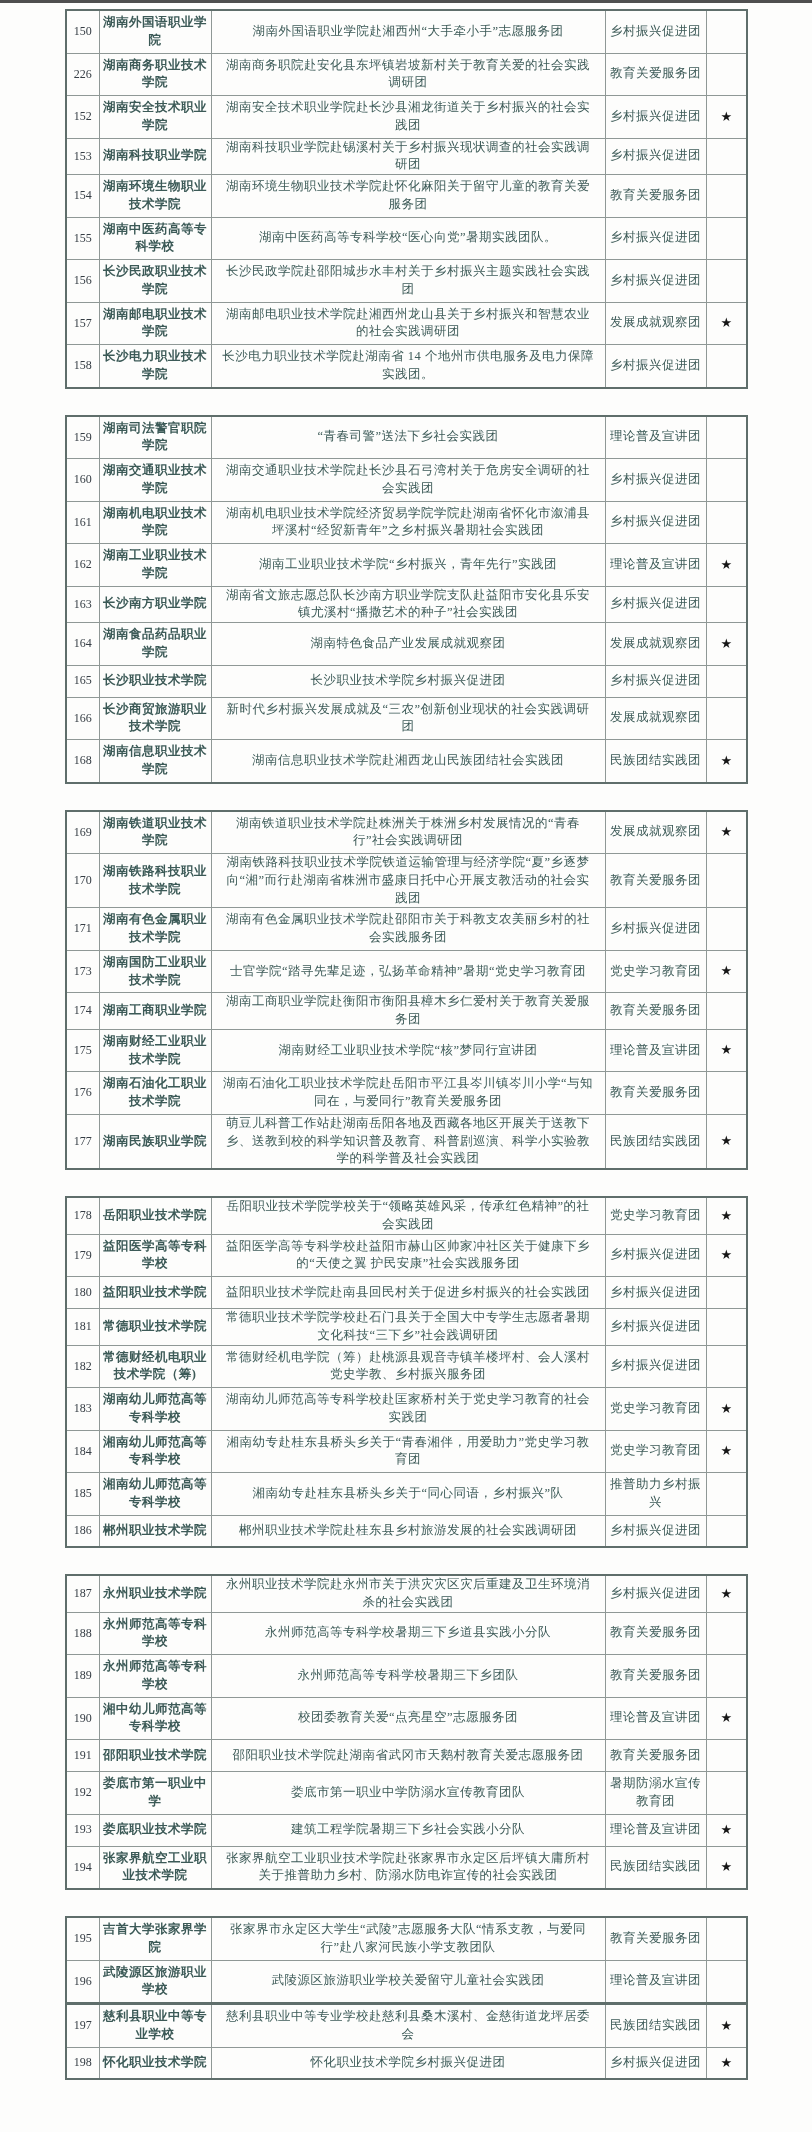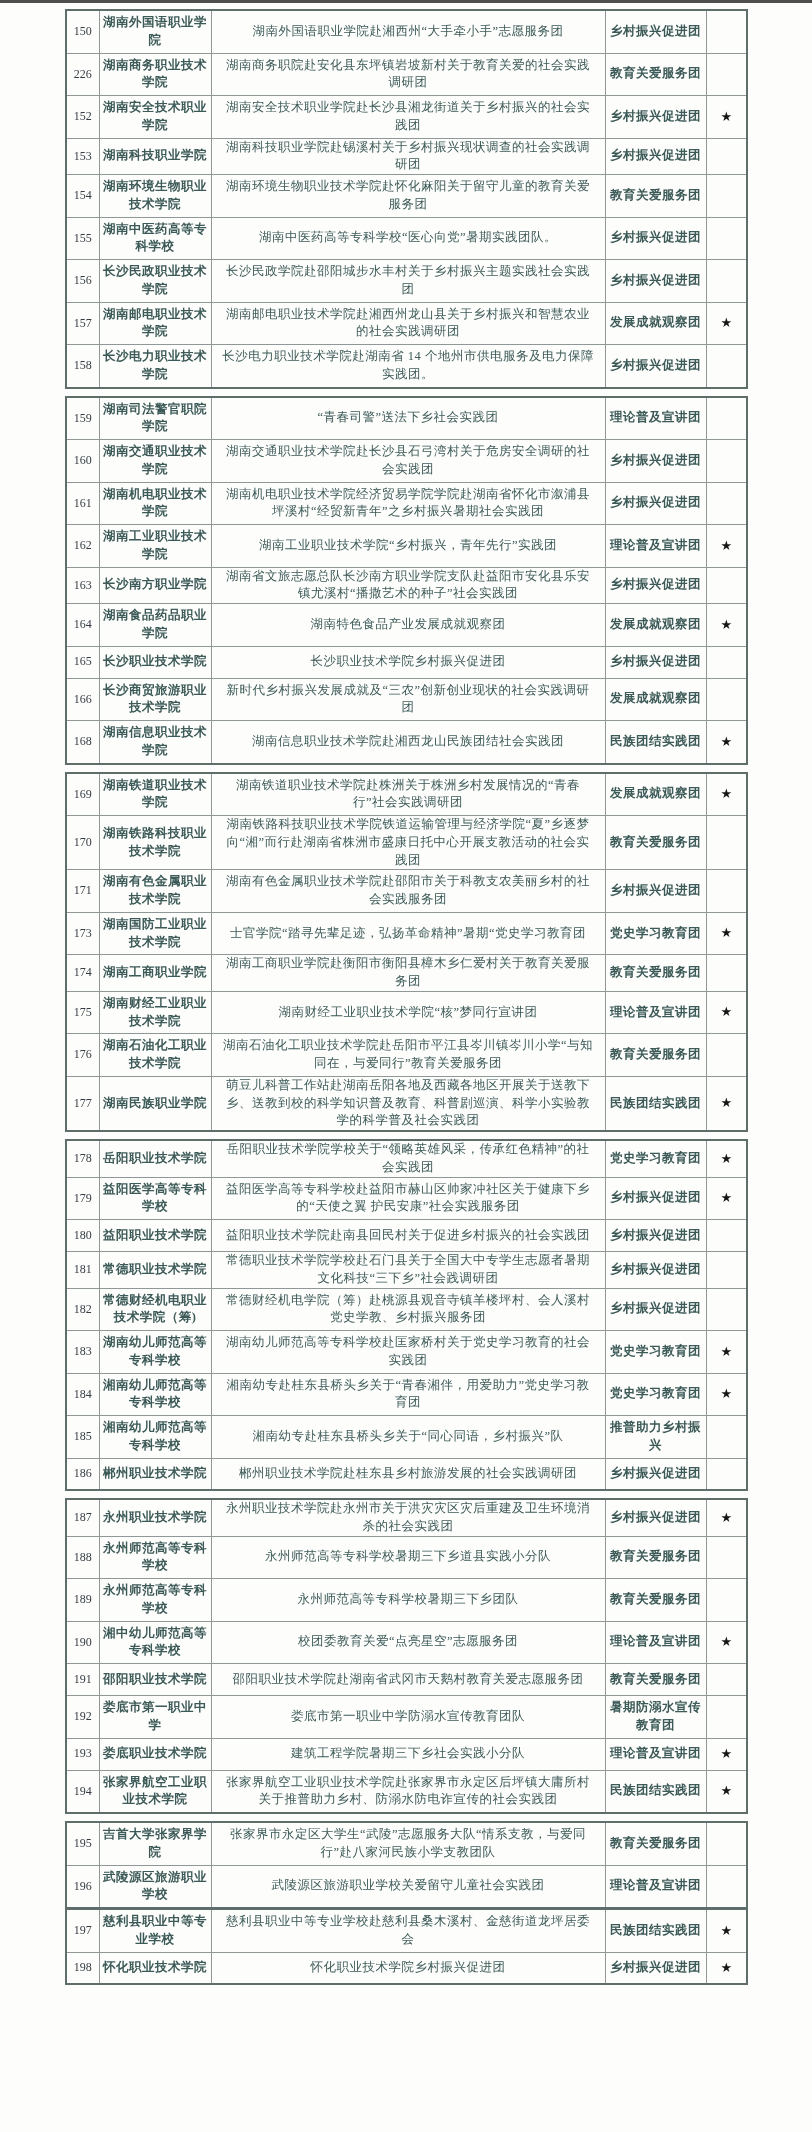--- a/index.html
+++ b/index.html
@@ -26,38 +26,38 @@
   .topline {
     position: absolute;
     top: 0; left: 0;
     width: 812px; height: 3px;
     background: #4f4f4f;
   }
   table.sec {
     border-collapse: collapse;
     table-layout: fixed;
     width: 681px;
-    margin: 0 0 7px 0;
+    margin: 0 0 26px 0;
     border: 2px solid var(--border-dark);
   }
   td {
     border: 1px solid var(--border);
     text-align: center;
     vertical-align: middle;
     padding: 3px 3px;
     font-size: 12.5px;
     line-height: 1.42;
     color: var(--text);
     letter-spacing: 0.5px;
     word-break: break-all;
   }
   td.c-no     { width: 33px;  height: 32px; color: var(--number); letter-spacing: 0; font-size: 12px; }
   td.c-school { width: 112px; font-weight: bold; }
   td.c-project{ width: 394px; padding: 0 10px; }
-  td.c-cat    { width: 101px; font-weight: bold; }
+  td.c-cat    { width: 101px; }
   td.c-star   { width: 41px;  color: var(--star); font-size: 13px; letter-spacing: 0; }
   tr.page-break td { border-top: 3px solid var(--border-dark); }
 </style>
 </head>
 <body>
 
 <div class="doc">
   <div class="topline"></div>
   <div id="sections">
       <table class="sec">

